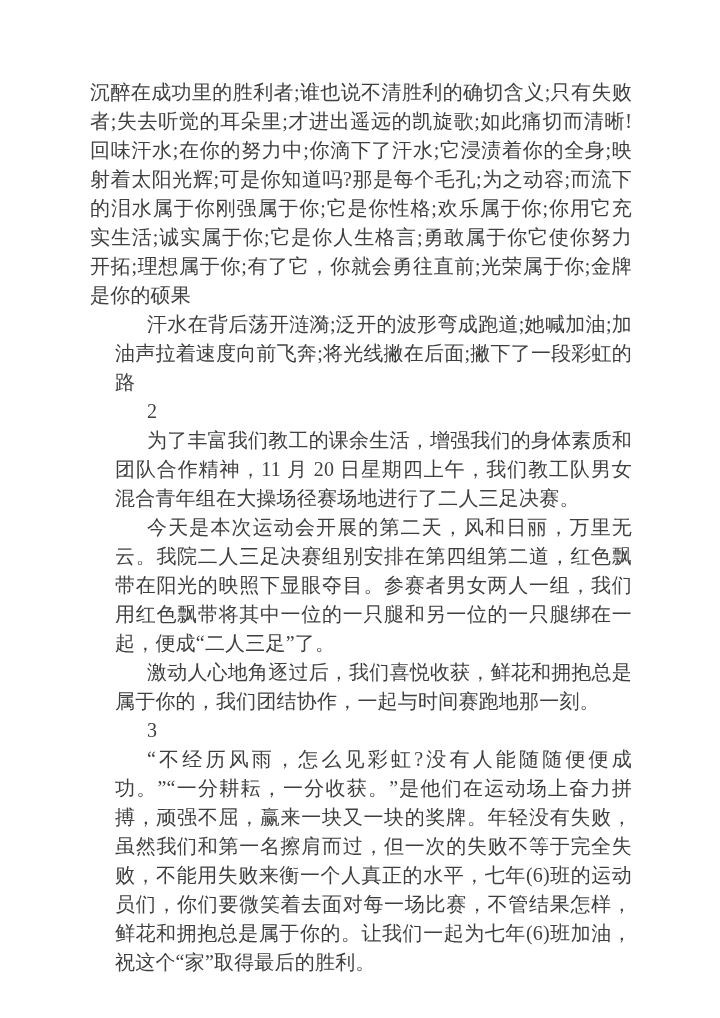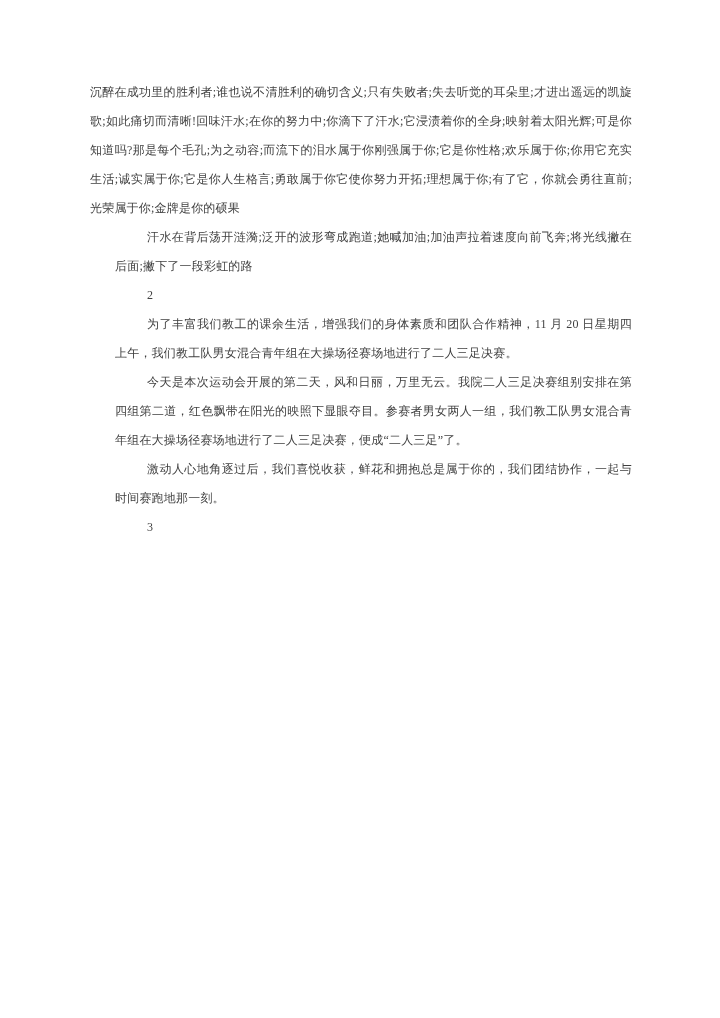--- a/index.html
+++ b/index.html
@@ -19,21 +19,21 @@
     left: 0; top: 0;
     width: 720px;
     height: 1018px;
     background: #ffffff;
   }
   .doc-body {
     position: absolute;
     left: 90px;
     top: 78px;
     width: 542px;
-    font-size: 12px;
+    font-size: 20px;
     line-height: 29px;
     color: #3f3f3f;
     text-align: justify;
     text-justify: inter-ideograph;
     letter-spacing: 0.2px;
   }
   .doc-body p {
     margin: 0;
     padding: 0;
   }
@@ -44,17 +44,18 @@
 </style>
 </head>
 <body style="color: rgb(63, 63, 63);">
 
 <div class="page">
   <div class="doc-body">
       <p>沉醉在成功里的胜利者;谁也说不清胜利的确切含义;只有失败者;失去听觉的耳朵里;才进出遥远的凯旋歌;如此痛切而清晰!回味汗水;在你的努力中;你滴下了汗水;它浸渍着你的全身;映射着太阳光辉;可是你知道吗?那是每个毛孔;为之动容;而流下的泪水属于你刚强属于你;它是你性格;欢乐属于你;你用它充实生活;诚实属于你;它是你人生格言;勇敢属于你它使你努力开拓;理想属于你;有了它，你就会勇往直前;光荣属于你;金牌是你的硕果</p>
       <p class="indent">汗水在背后荡开涟漪;泛开的波形弯成跑道;她喊加油;加油声拉着速度向前飞奔;将光线撇在后面;撇下了一段彩虹的路</p>
       <p class="indent">2</p>
       <p class="indent">为了丰富我们教工的课余生活，增强我们的身体素质和团队合作精神，11 月 20 日星期四上午，我们教工队男女混合青年组在大操场径赛场地进行了二人三足决赛。</p>
-      <p class="indent">今天是本次运动会开展的第二天，风和日丽，万里无云。我院二人三足决赛组别安排在第四组第二道，红色飘带在阳光的映照下显眼夺目。参赛者男女两人一组，我们教工队男女混合青年组在大操场径赛场地进行了二人三足决赛，便成“二人三足”了。</p>
+      <p class="indent">今天是本次运动会开展的第二天，风和日丽，万里无云。我院二人三足决赛组别安排在第四组第二道，红色飘带在阳光的映照下显眼夺目。参赛者男女两人一组，我们用红色飘带将其中一位的一只腿和另一位的一只腿绑在一起，便成“二人三足”了。</p>
       <p class="indent">激动人心地角逐过后，我们喜悦收获，鲜花和拥抱总是属于你的，我们团结协作，一起与时间赛跑地那一刻。</p>
       <p class="indent">3</p>
+      <p class="indent">“不经历风雨，怎么见彩虹?没有人能随随便便成功。”“一分耕耘，一分收获。”是他们在运动场上奋力拼搏，顽强不屈，赢来一块又一块的奖牌。年轻没有失败，虽然我们和第一名擦肩而过，但一次的失败不等于完全失败，不能用失败来衡一个人真正的水平，七年(6)班的运动员们，你们要微笑着去面对每一场比赛，不管结果怎样，鲜花和拥抱总是属于你的。让我们一起为七年(6)班加油，祝这个“家”取得最后的胜利。</p>
     </div>
 </div>
 
 </body></html>

